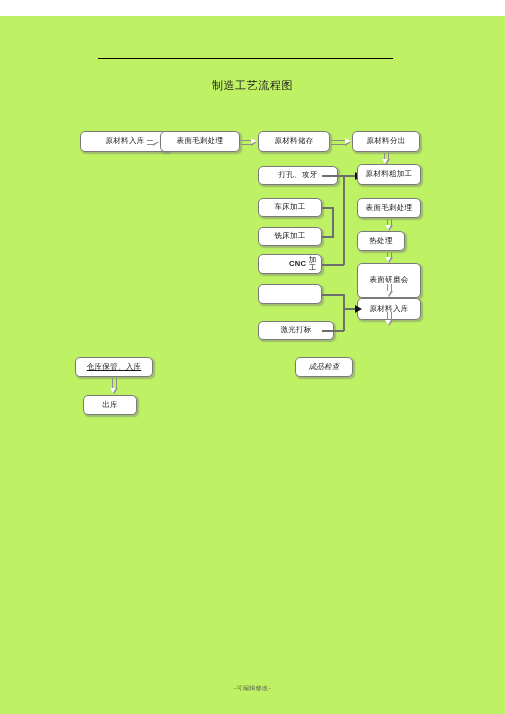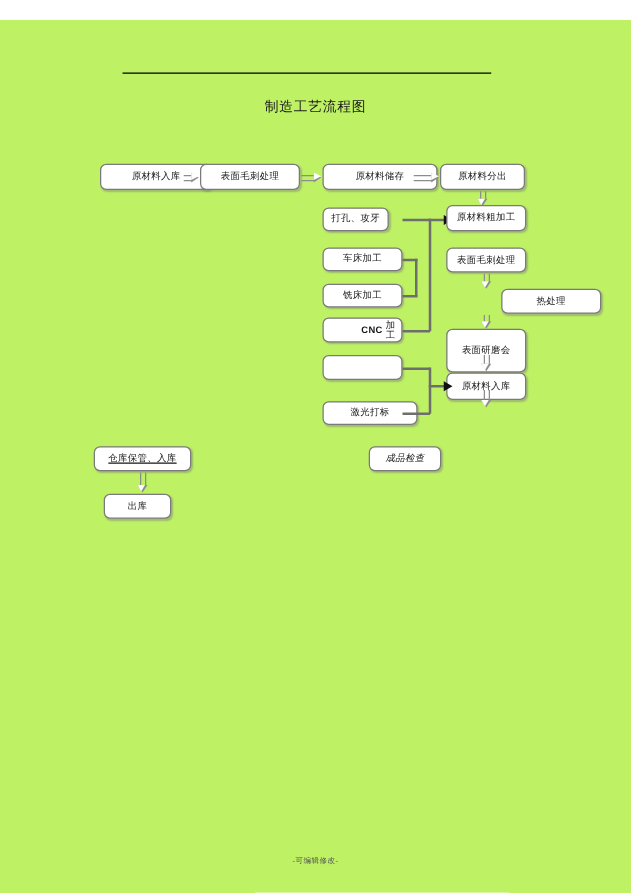--- a/index.html
+++ b/index.html
@@ -180,39 +180,39 @@
 
   <div class="node" style="left:160px; top:115px; width:80px; height:21px;">表面毛刺处理</div>
 
   <div class="arrow-h" style="left:241px; top:122px; width:16px;">
     <div class="shaft-top" style="width:11px;"></div>
     <div class="shaft-bot" style="width:11px;"></div>
     <div class="head-outline"></div>
     <div class="head"></div>
   </div>
 
-  <div class="node" style="left:258px; top:115px; width:92px; height:21px;">原材料储存</div>
+  <div class="node" style="left:258px; top:115px; width:72px; height:21px;">原材料储存</div>
 
   <div class="arrow-h" style="left:331px; top:122px; width:20px;">
     <div class="shaft-top" style="width:15px;"></div>
     <div class="shaft-bot" style="width:15px;"></div>
     <div class="head-outline"></div>
     <div class="head"></div>
   </div>
 
   <div class="node" style="left:352px; top:115px; width:68px; height:21px;">原材料分出</div>
 
   <div class="arrow-v" style="left:382px; top:137px; height:12px;">
     <div class="shaft-l" style="height:6px;"></div>
     <div class="shaft-r" style="height:6px;"></div>
     <div class="head-outline"></div>
     <div class="head"></div>
   </div>
 
-  <div class="node" style="left:258px; top:150px; width:53px; height:19px;">打孔、攻牙</div>
+  <div class="node" style="left:258px; top:150px; width:80px; height:19px;">打孔、攻牙</div>
 
   <div class="node" style="left:258px; top:182px; width:64px; height:19px;">车床加工</div>
 
   <div class="node" style="left:258px; top:211px; width:64px; height:19px;">铣床加工</div>
 
   <div class="node" style="left:258px; top:238px; width:64px; height:20px;">
     <span class="cnc-strong">CNC</span>
       <span> 加工</span>
   </div>
 
@@ -229,21 +229,21 @@
 
   <div class="node" style="left:357px; top:182px; width:64px; height:20px;">表面毛刺处理</div>
 
   <div class="arrow-v" style="left:385px; top:203px; height:12px;">
     <div class="shaft-l" style="height:6px;"></div>
     <div class="shaft-r" style="height:6px;"></div>
     <div class="head-outline"></div>
     <div class="head"></div>
   </div>
 
-  <div class="node" style="left:357px; top:215px; width:80px; height:20px;margin-left:44px;">热处理</div>
+  <div class="node" style="left:357px; top:215px; width:48px; height:20px;">热处理</div>
 
   <div class="arrow-v" style="left:385px; top:236px; height:11px;">
     <div class="shaft-l" style="height:5px;"></div>
     <div class="shaft-r" style="height:5px;"></div>
     <div class="head-outline"></div>
     <div class="head"></div>
   </div>
 
   <div class="node" style="left:357px; top:247px; width:64px; height:35px;">表面研磨会</div>
 

